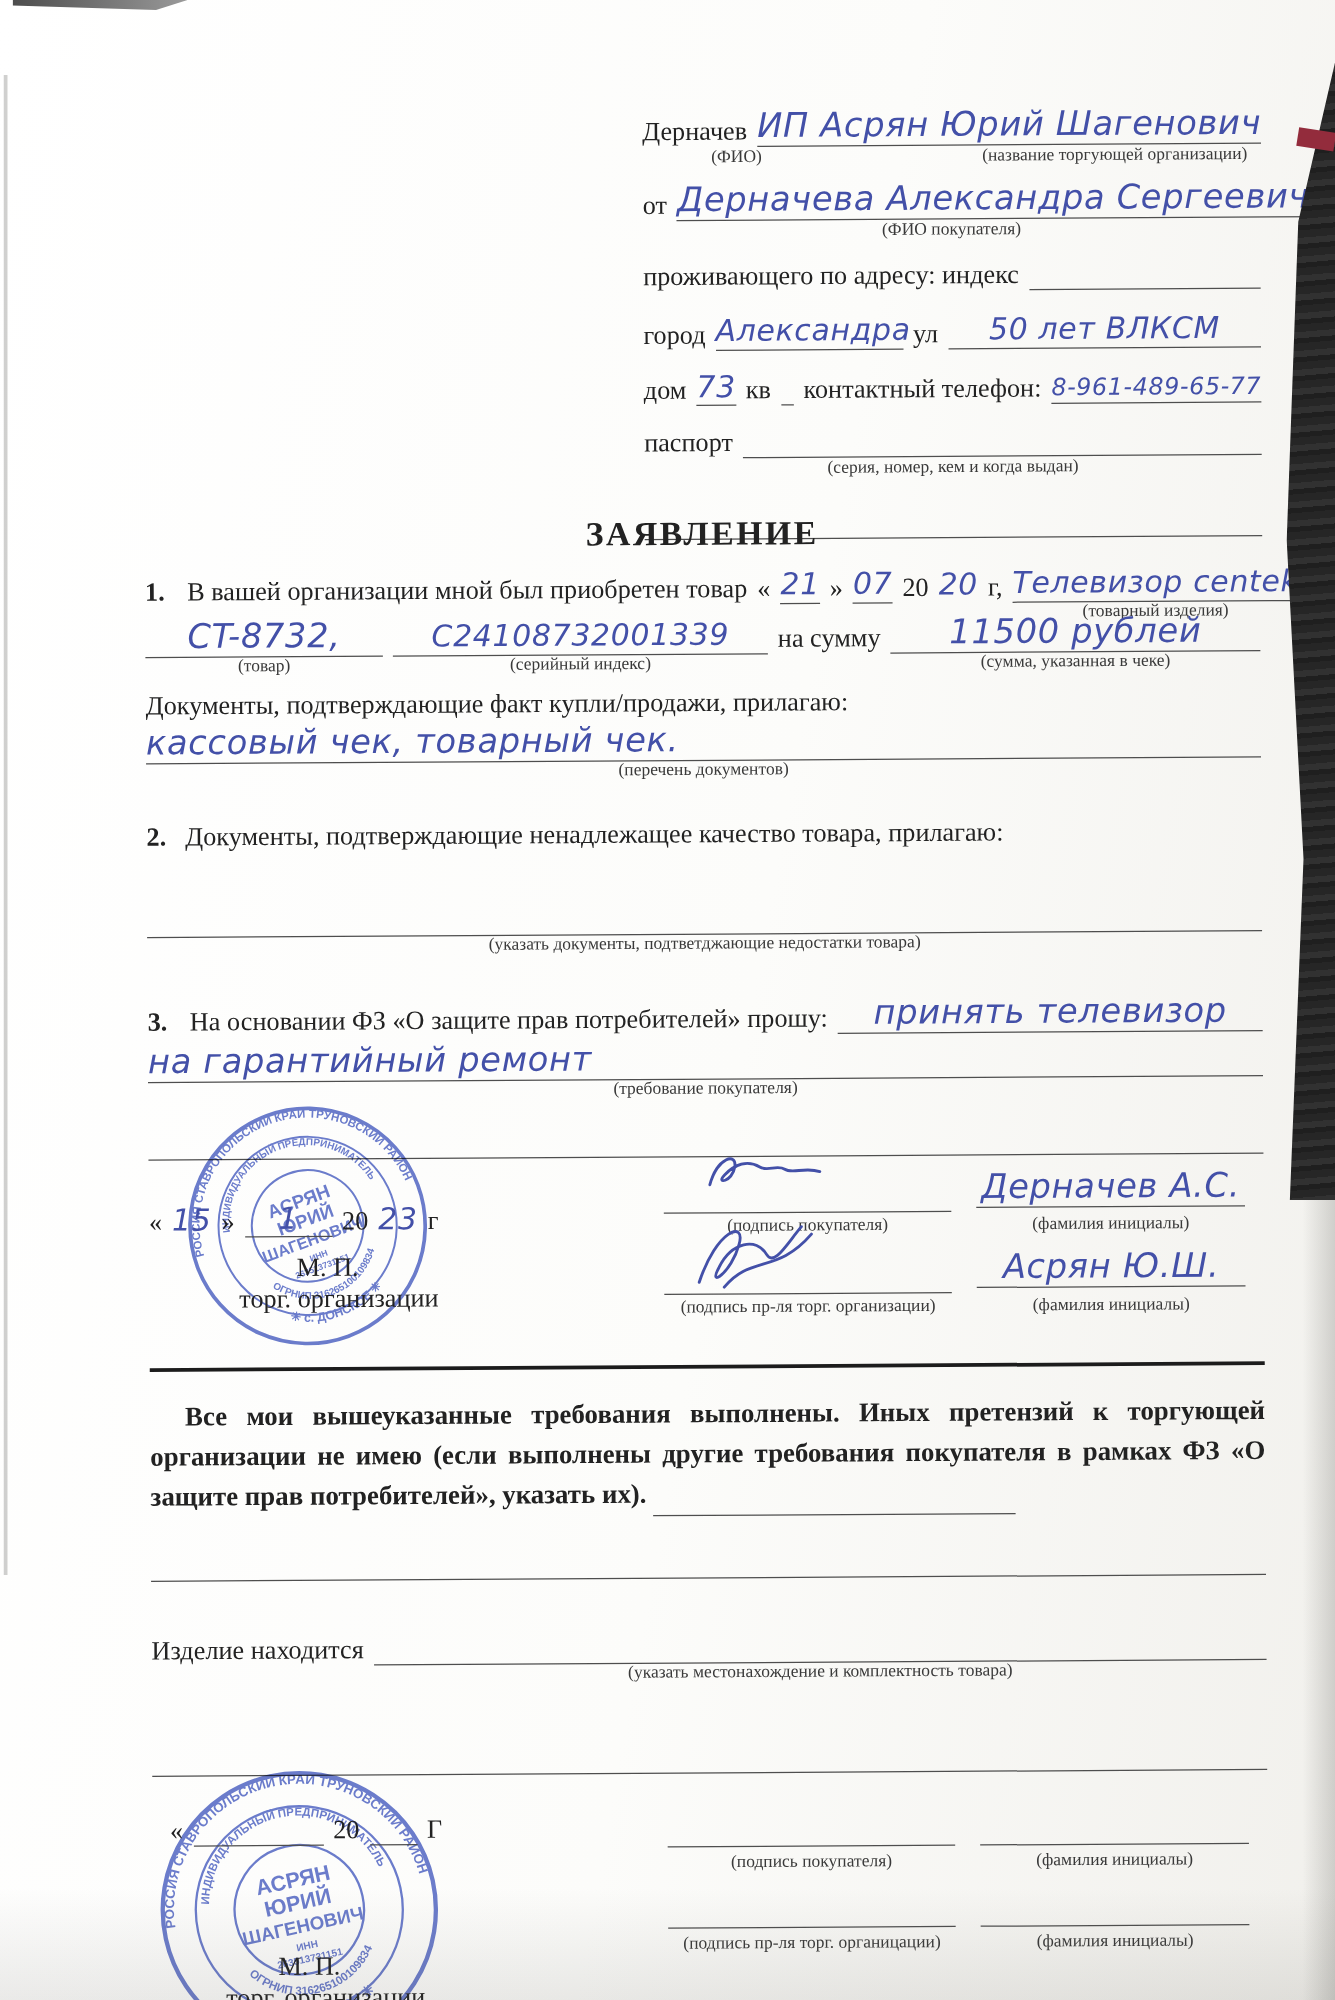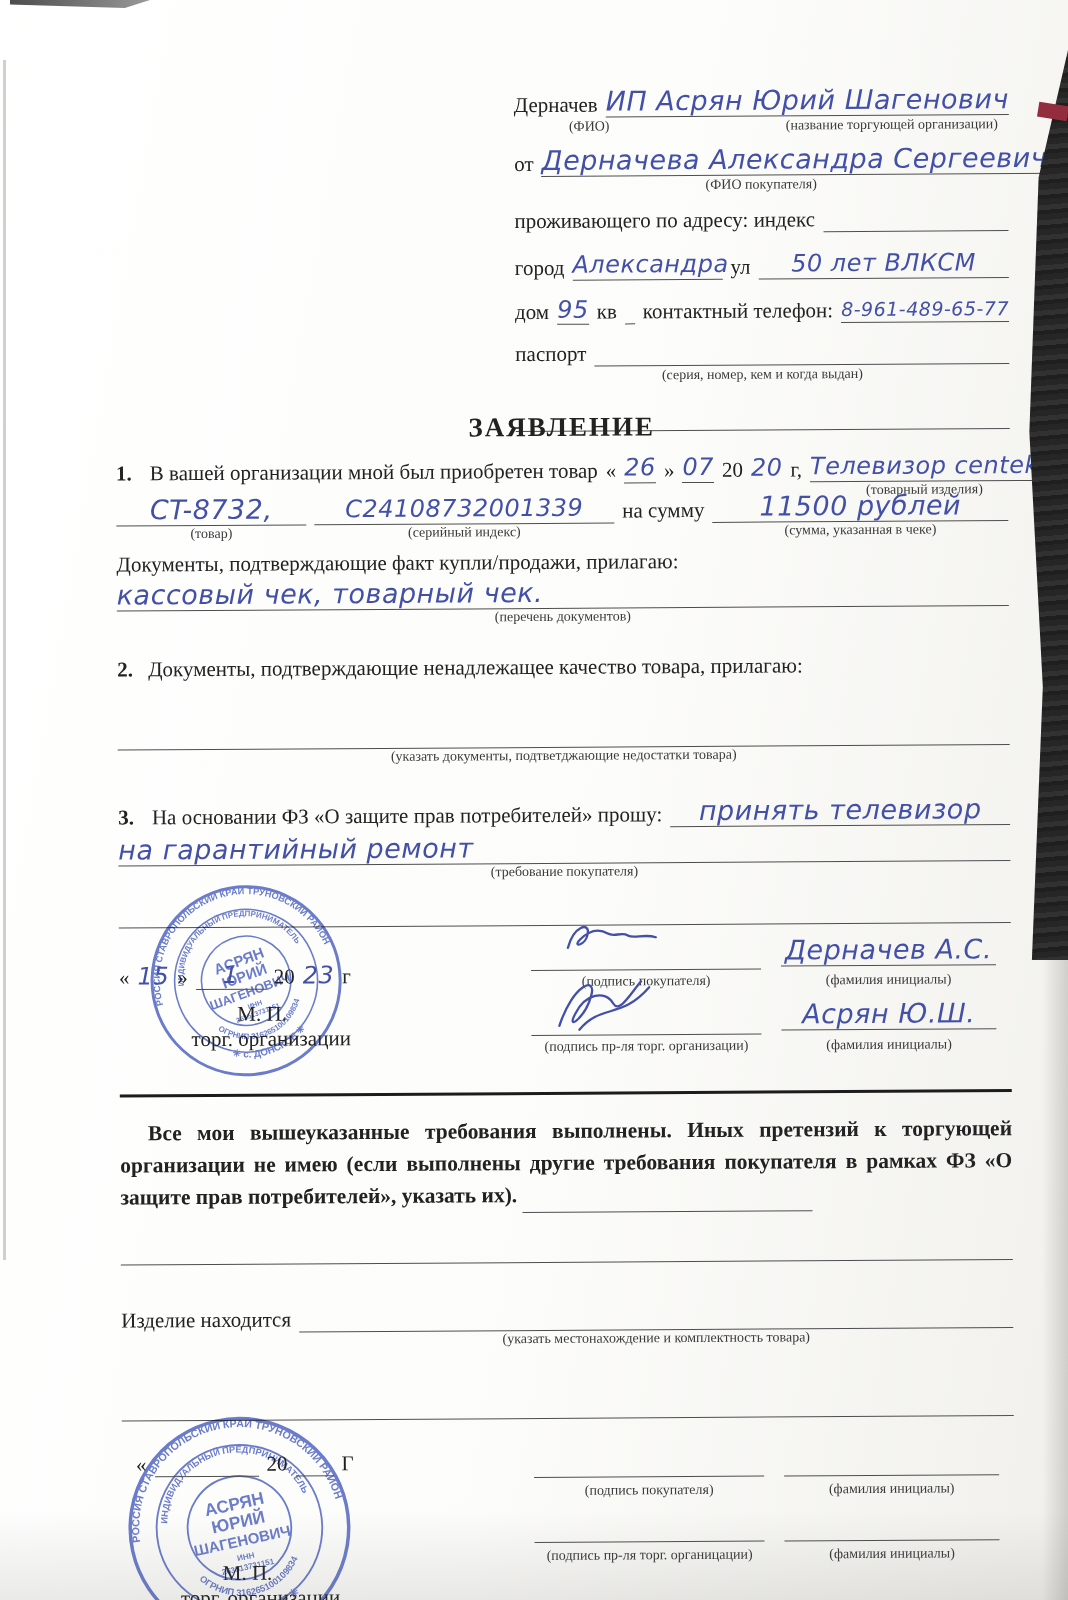--- a/index.html
+++ b/index.html
@@ -86,21 +86,21 @@
         <span class="fld grow">&nbsp;</span>
       </div>
       <div class="row" style="margin-top:18px;">
         <span class="lbl">город</span>
         <span class="fld" style="width:150px;"><span class="hw hw-24">Александра</span></span>
         <span class="lbl">ул</span>
         <span class="fld grow"><span class="hw hw-24">50 лет ВЛКСМ</span></span>
       </div>
       <div class="row" style="margin-top:16px;">
         <span class="lbl">дом</span>
-        <span class="fld" style="width:44px;"><span class="hw hw-24">95</span></span>
+        <span class="fld" style="width:44px;"><span class="hw hw-24">73</span></span>
         <span class="lbl">кв</span>
         <span class="fld" style="width:40px;">&nbsp;</span>
         <span class="lbl">контактный телефон:</span>
         <span class="fld grow"><span class="hw hw-19">8-961-489-65-77</span></span>
       </div>
       <div class="row" style="margin-top:16px;">
         <span class="lbl">паспорт</span>
         <span class="fld grow">&nbsp;</span>
       </div>
       <div class="cap-center cap">(серия, номер, кем и когда выдан)</div>
@@ -109,21 +109,21 @@
 
     <div class="main">
 
       <div class="title">ЗАЯВЛЕНИЕ</div>
 
       <div class="sec" style="margin-top:12px;">
         <div class="row">
           <span class="num">1.</span>
           <span class="lbl">В вашей организации мной был приобретен товар</span>
           <span>«</span>
-          <span class="fld" style="width:44px;"><span class="hw hw-24">26</span></span>
+          <span class="fld" style="width:44px;"><span class="hw hw-24">21</span></span>
           <span>»</span>
           <span class="fld" style="width:66px;"><span class="hw hw-24">07</span></span>
           <span class="lbl">20</span>
             <span class="hw hw-24">20</span>
             <span class="lbl">г,</span>
           <span class="fld grow"><span class="hw hw-24">Телевизор centek</span><span class="cap">(товарный изделия)</span></span>
         </div>
         <div class="row" style="margin-top:8px;">
           <span class="fld" style="width:190px;"><span class="hw hw-27">CT-8732,</span><span class="cap">(товар)</span></span>
           <span class="fld" style="width:300px;"><span class="hw hw-24">C24108732001339</span><span class="cap">(серийный индекс)</span></span>

